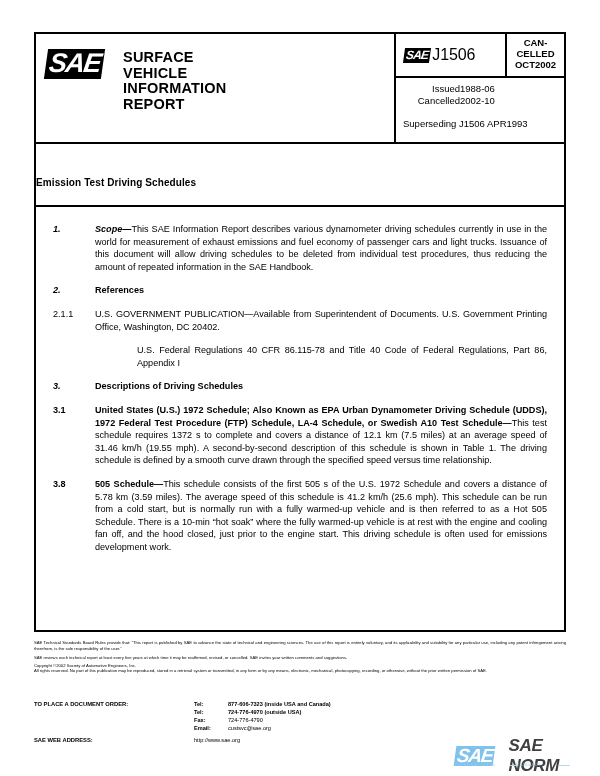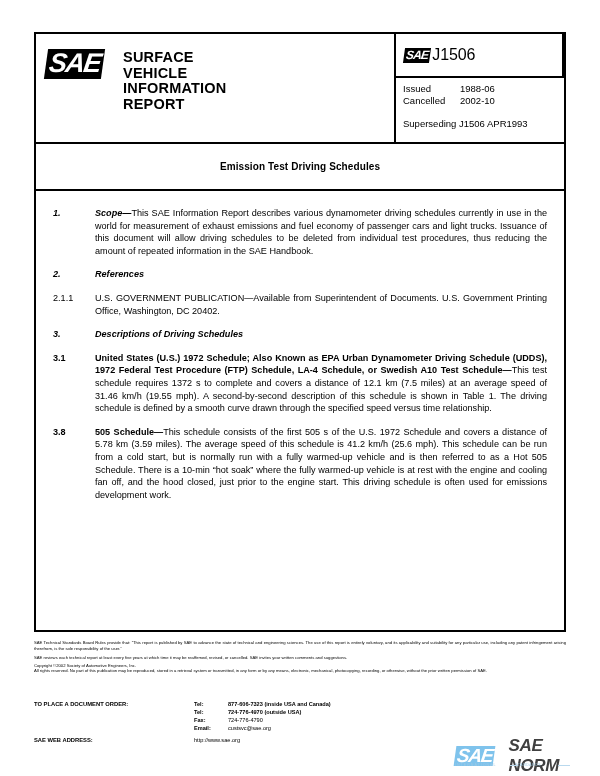--- a/index.html
+++ b/index.html
@@ -135,35 +135,35 @@
   }
   .hdr-right-bot {
     flex: 1 1 auto;
     padding: 5px 0 0 7px;
     font-size: 9.5px;
     line-height: 12px;
   }
   .dates-row {
     display: flex;
   }
-  .dates-label { width: 57px; }
+  .dates-label { width: 57px; text-align: right; }
   .dates-val { }
   .supersede {
     margin-top: 11px;
     font-size: 9.5px;
   }
 
   
   .title-band {
     height: 47px;
     border-bottom: 2px solid #000;
     display: flex;
     align-items: center;
-    justify-content: center;
-    box-sizing: border-box;
+    box-sizing: border-box;
+    margin-top: 16px;
   }
   .doc-title {
     font-weight: bold;
     font-size: 10px;
     letter-spacing: 0.1px;
   }
 
   
   .body-area {
     padding: 16px 17px 0 17px;
@@ -189,21 +189,20 @@
   .cl-body.nojust { text-align: left; }
   .lead-it {
     font-weight: bold;
     font-style: italic;
   }
   .lead-bold {
     font-weight: bold;
   }
   .heading-it {
     font-weight: bold;
-    font-style: italic;
   }
   .smallcaps {
     font-variant: small-caps;
   }
   .para-indent {
     margin-left: 42px;
     margin-bottom: 11px;
     font-size: 9.1px;
     line-height: 12.6px;
     text-align: justify;
@@ -341,20 +340,25 @@
           <div>INFORMATION</div>
           <div>REPORT</div>
         </div>
       </div>
 
       <div class="hdr-right">
         <div class="hdr-right-top">
           <div class="docnum-cell">
             <span class="sae-mini">SAE</span>
               <span class="docnum">J1506</span>
+          </div>
+          <div class="status-cell">
+            <div>CAN-</div>
+            <div>CELLED</div>
+            <div>OCT2002</div>
           </div>
         </div>
         <div class="hdr-right-bot">
           <div class="dates-row">
             <span class="dates-label">Issued</span>
             <span class="dates-val">1988-06</span>
           </div>
           <div class="dates-row">
             <span class="dates-label">Cancelled</span>
             <span class="dates-val">2002-10</span>
@@ -380,20 +384,23 @@
         <div class="cl-num">2.</div>
         <div class="cl-body nojust"><span class="heading-it">References</span></div>
       </div>
 
 
       <div class="clause">
         <div class="cl-num sub">2.1.1</div>
         <div class="cl-body"><span>U.S. G</span><span class="smallcaps">OVERNMENT</span><span> P</span><span class="smallcaps">UBLICATION</span><span>—Available from Superintendent of Documents. U.S. Government Printing Office, Washington, DC 20402.</span></div>
       </div>
 
+      <div class="para-deep">
+        <span>U.S. Federal Regulations 40 CFR 86.115-78 and Title 40 Code of Federal Regulations, Part 86, Appendix I</span>
+      </div>
 
       <div class="clause">
         <div class="cl-num">3.</div>
         <div class="cl-body nojust"><span class="heading-it">Descriptions of Driving Schedules</span></div>
       </div>
 
       <div class="clause">
         <div class="cl-num plain">3.1</div>
         <div class="cl-body"><span class="lead-bold">United States (U.S.) 1972 Schedule; Also Known as EPA Urban Dynamometer Driving Schedule (UDDS), 1972 Federal Test Procedure (FTP) Schedule, LA-4 Schedule, or Swedish A10 Test Schedule—</span><span>This test schedule requires 1372 s to complete and covers a distance of 12.1 km (7.5 miles) at an average speed of 31.46 km/h (19.55 mph). A second-by-second description of this schedule is shown in Table 1. The driving schedule is defined by a smooth curve drawn through the specified speed versus time relationship.</span></div>
       </div>

